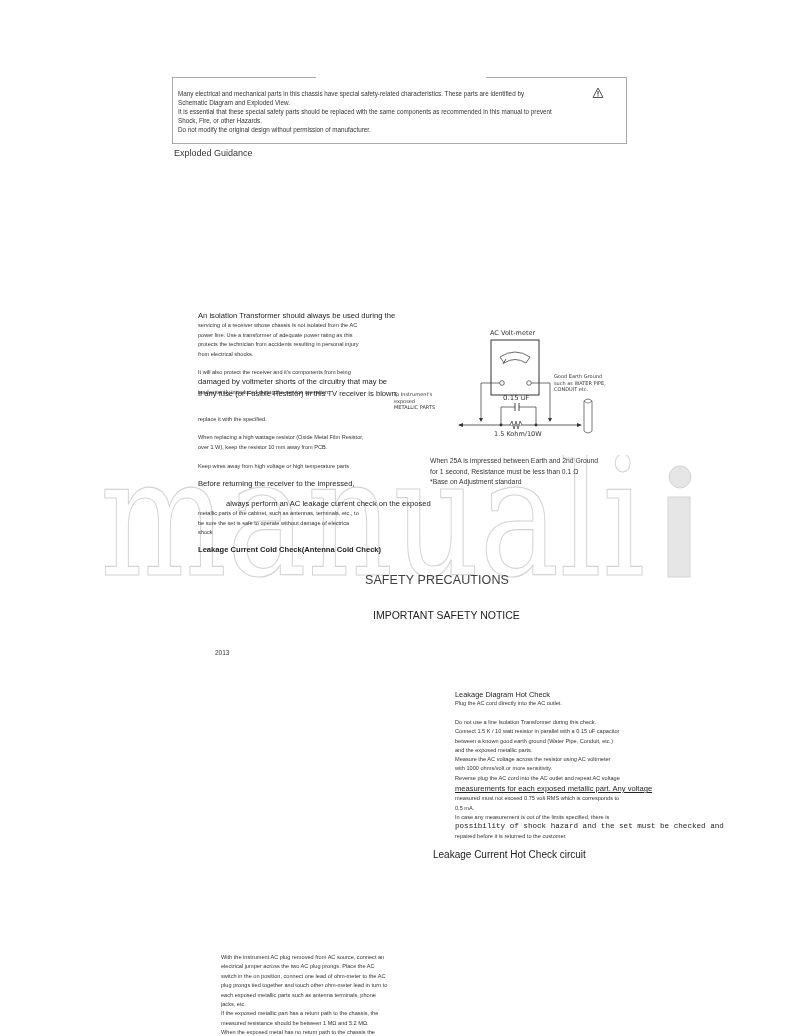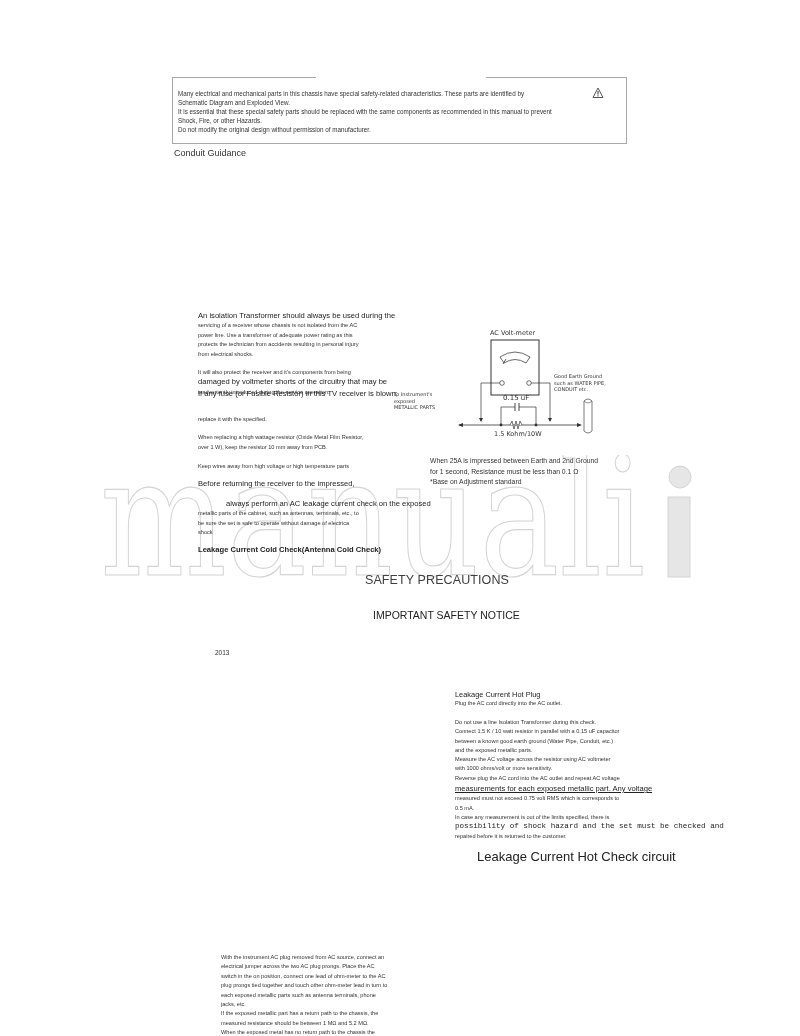--- a/index.html
+++ b/index.html
@@ -38,21 +38,21 @@
     <div>Shock, Fire, or other Hazards.</div>
     <div>Do not modify the original design without permission of manufacturer.</div>
   </div>
   <svg class="warn-icon" viewBox="0 0 12 12">
     <path d="M6 1 L11 10.5 L1 10.5 Z" fill="none" stroke="#555" stroke-width="1"></path>
     <rect x="5.4" y="4" width="1.2" height="3.6" fill="#555"></rect>
     <rect x="5.4" y="8.3" width="1.2" height="1.1" fill="#555"></rect>
   </svg>
 </div>
 
-<div class="abs general">Conduit Guidance</div>
+<div class="abs general">Exploded Guidance</div>
 
 <div class="abs big" style="left:198px; top:310px;">An isolation Transformer should always be used during the</div>
 <div class="abs col" style="left:198px; top:321px;">
   <div>servicing of a receiver whose chassis is not isolated from the AC</div>
   <div>power line. Use a transformer of adequate power rating as this</div>
   <div>protects the technician from accidents resulting in personal injury</div>
   <div>from electrical shocks.</div>
 </div>
 <div class="abs col" style="left:198px; top:368px;">It will also protect the receiver and it's components from being</div>
 <div class="abs big" style="left:198px; top:376px;">damaged by voltmeter shorts of the circuitry that may be</div>
@@ -110,40 +110,40 @@
 <div class="abs diag-note">
   <div>When 25A is impressed between Earth and 2nd Ground</div>
   <div>for 1 second, Resistance must be less than 0.1 Ω</div>
   <div> *Base on Adjustment standard</div>
 </div>
 
 <div class="abs h1">SAFETY PRECAUTIONS</div>
 <div class="abs h2">IMPORTANT SAFETY NOTICE</div>
 <div class="abs year">2013</div>
 
-<div class="abs" style="left:455px; top:690px; font-size:7.4px; color:#222;">Leakage Current Hot Plug</div>
+<div class="abs" style="left:455px; top:690px; font-size:7.4px; color:#222;">Leakage Diagram Hot Check</div>
 <div class="abs col" style="left:455px; top:699px;">Plug the AC cord directly into the AC outlet.</div>
 <div class="abs col" style="left:455px; top:718px; line-height:9.3px;">
   <div>Do not use a line Isolation Transformer during this check.</div>
   <div>Connect 1.5 K / 10 watt resistor in parallel with a 0.15 uF capacitor</div>
   <div>between a known good earth ground (Water Pipe, Conduit, etc.)</div>
   <div>and the exposed metallic parts.</div>
   <div>Measure the AC voltage across the resistor using AC voltmeter</div>
   <div>with 1000 ohms/volt or more sensitivity.</div>
   <div>Reverse plug the AC cord into the AC outlet and repeat AC voltage</div>
 </div>
 <div class="abs big" style="left:455px; top:783px;text-decoration:underline;">measurements for each exposed metallic part. Any voltage</div>
 <div class="abs col" style="left:455px; top:794px;">
   <div>measured must not exceed 0.75 volt RMS which is corresponds to</div>
   <div>0.5 mA.</div>
 </div>
 <div class="abs col" style="left:455px; top:813px;">In case any measurement is out of the limits specified, there is</div>
 <div class="abs big" style="left:455px; top:821px;font-family:Liberation Mono, monospace;">possibility of shock hazard and the set must be checked and</div>
 <div class="abs col" style="left:455px; top:832px;">repaired before it is returned to the customer.</div>
-<div class="abs" style="left:477px; top:849px; font-size:13px; color:#222;">Leakage Current Hot Check circuit</div>
+<div class="abs" style="left:433px; top:849px; font-size:10px; color:#222;">Leakage Current Hot Check circuit</div>
 
 <div class="abs col" style="left:221px; top:953px; line-height:9.4px;">
   <div>With the instrument AC plug removed from AC source, connect an</div>
   <div>electrical jumper across the two AC plug prongs. Place the AC</div>
   <div>switch in the on position, connect one lead of ohm-meter to the AC</div>
   <div>plug prongs tied together and touch other ohm-meter lead in turn to</div>
   <div>each exposed metallic parts such as antenna terminals, phone</div>
   <div>jacks, etc.</div>
   <div>If the exposed metallic part has a return path to the chassis, the</div>
   <div>measured resistance should be between 1 MΩ and 5.2 MΩ.</div>

